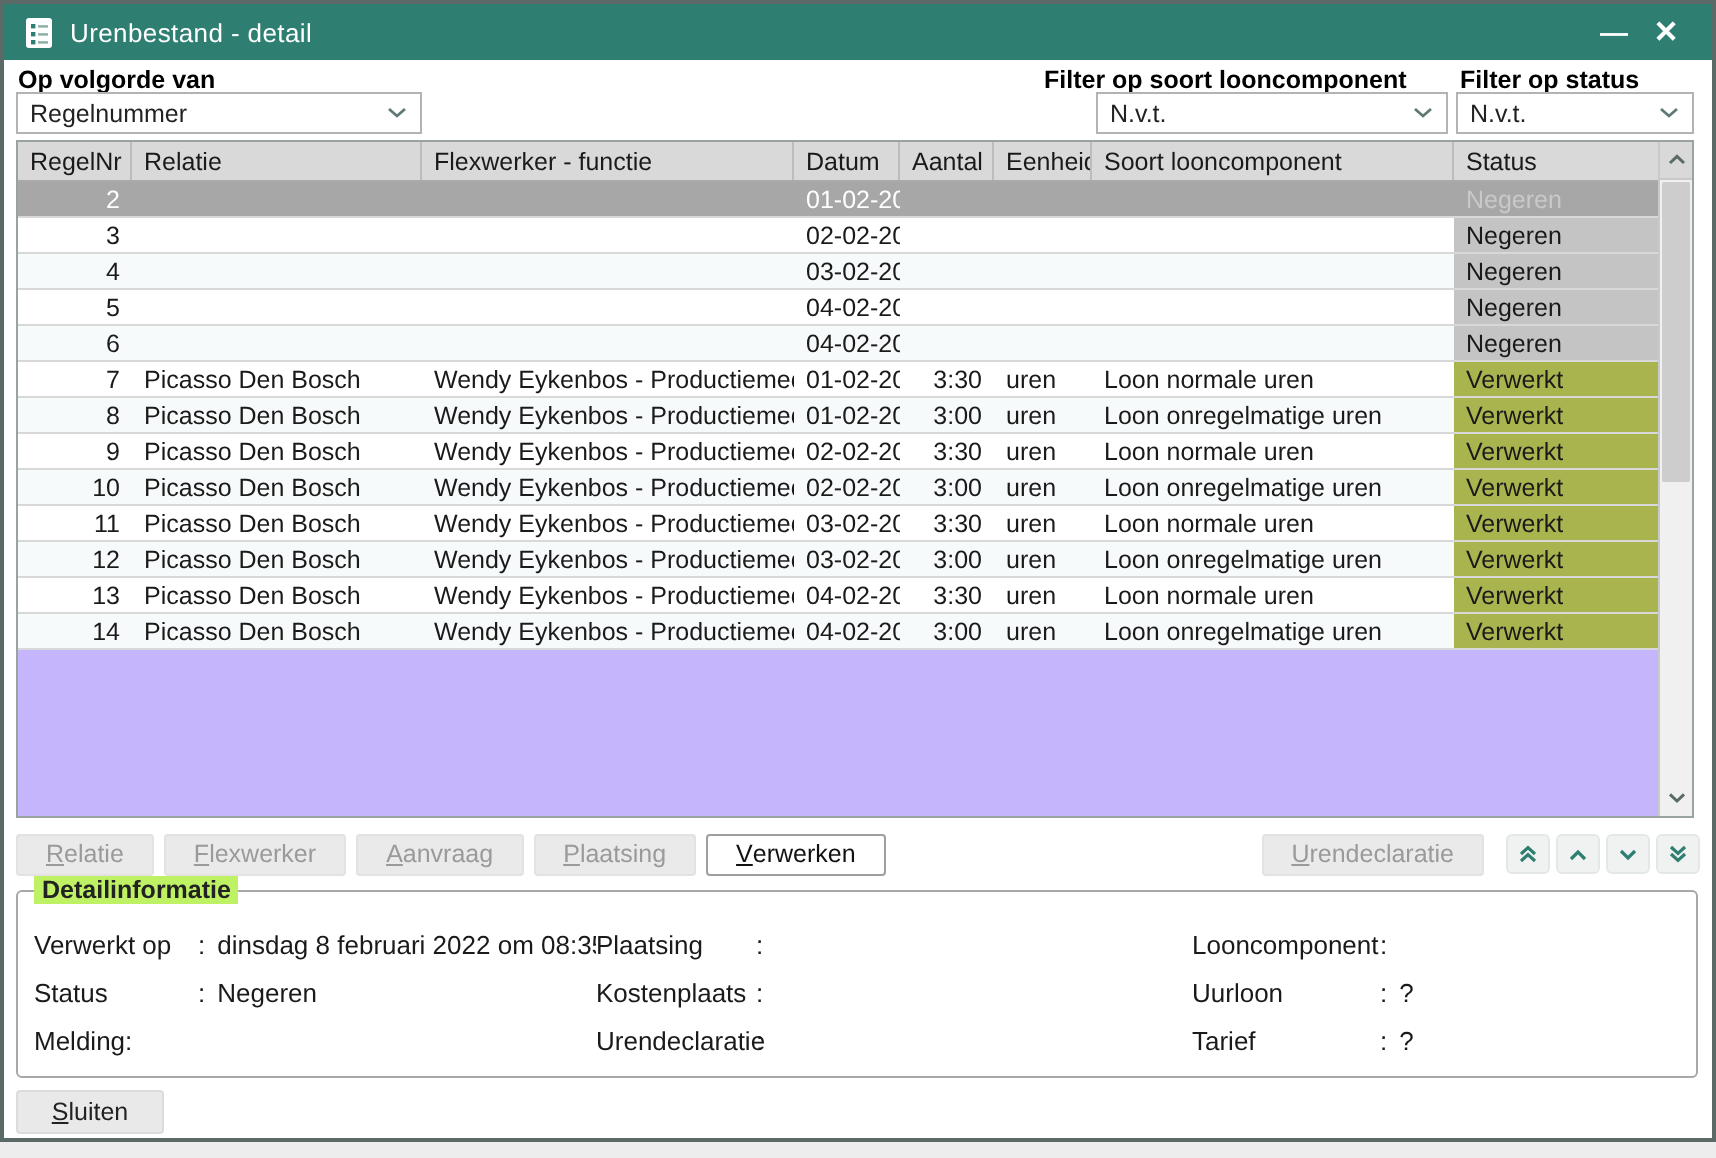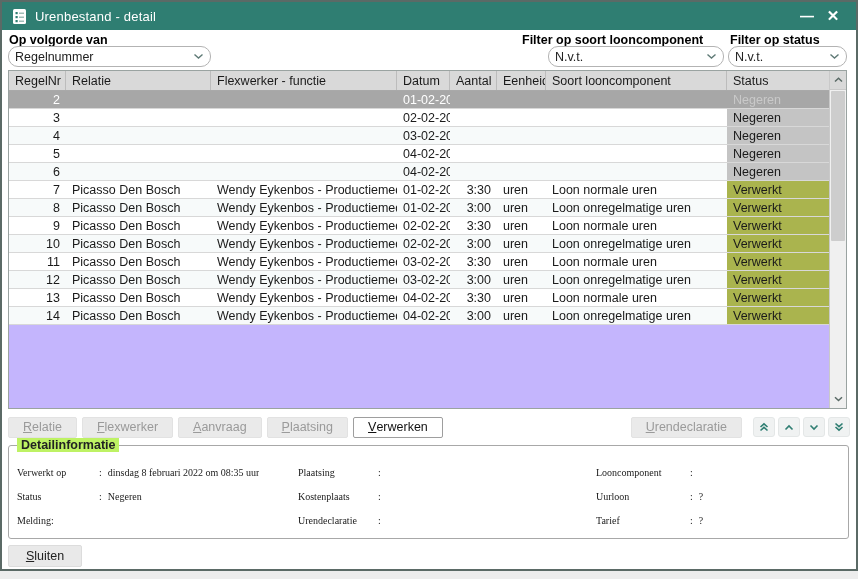--- a/index.html
+++ b/index.html
@@ -32,21 +32,21 @@
     width:26px; height:22px; display:flex; align-items:center; justify-content:center;
     color:#fff; font-weight:700; font-size:14px; cursor:pointer; user-select:none;
   }
   .tbtn.close { font-size:15px; }
   
   .ctl-label {
     position:absolute; font-weight:700; font-size:12.5px; color:#000000;
   }
   .dropdown {
     position:absolute; height:21px; background:#fff;
-    border:1px solid #b3b3b3; border-radius:10px;
+    border:1px solid #b3b3b3; border-radius:0;
     display:flex; align-items:center; padding:0 6px;
     font-size:12.5px; color:#222; cursor:default;
   }
   .dropdown .dd-text { flex:1; white-space:nowrap; overflow:hidden; }
   .dropdown svg { flex:0 0 auto; }
   
   .tablebox {
     position:absolute; top:68px; left:6px; width:839px; height:339px;
     border:1px solid #9aa3a1; background:#c4b5fd;
     display:flex; flex-direction:row; overflow:hidden;
@@ -126,21 +126,21 @@
   }
   .detailbox .legend {
     position:absolute; top:-8px; left:8px; background:#bef264; padding:0 4px;
     font-weight:700; font-size:12.5px; color:#222;
   }
   .detail-grid {
     display:grid; grid-template-columns:281px 298px 1fr; column-gap:0;
     padding-top:4px;
   }
   .dcol { display:flex; flex-direction:column; }
-  .drow { display:flex; height:24px; align-items:center; font-size:10px;font-family:Liberation Serif, serif; }
+  .drow { display:flex; height:24px; align-items:center; font-size:13px; }
   .dlbl { flex:0 0 auto; color:#1a1a1a; }
   .dcol1 .dlbl { width:82px; }
   .dcol2 .dlbl { width:80px; }
   .dcol3 .dlbl { width:94px; }
   .dsep { flex:0 0 auto; margin-right:6px; }
   .dval { white-space:nowrap; overflow:hidden; }
   
   .footer-btn {
     position:absolute; top:543px; left:6px; width:74px; height:22px;
   }

